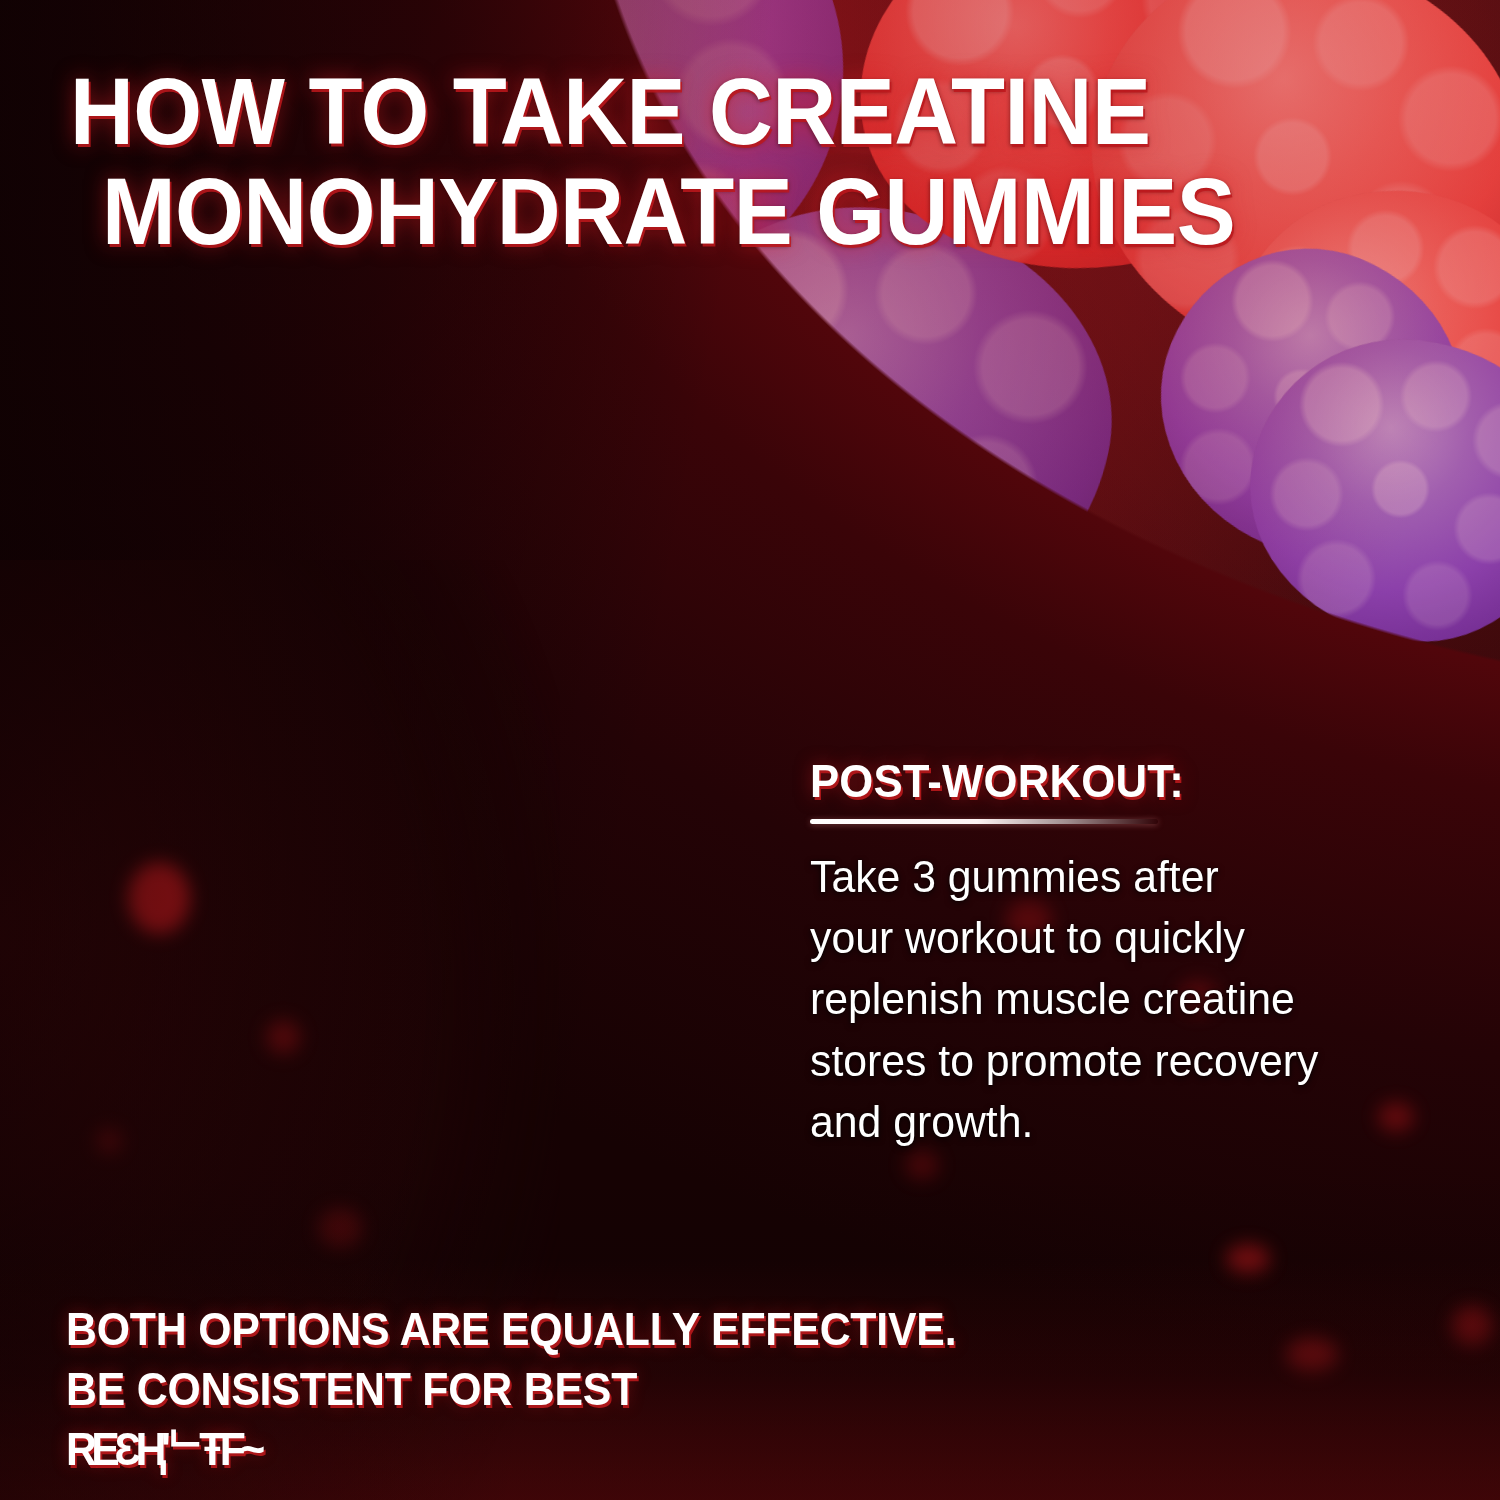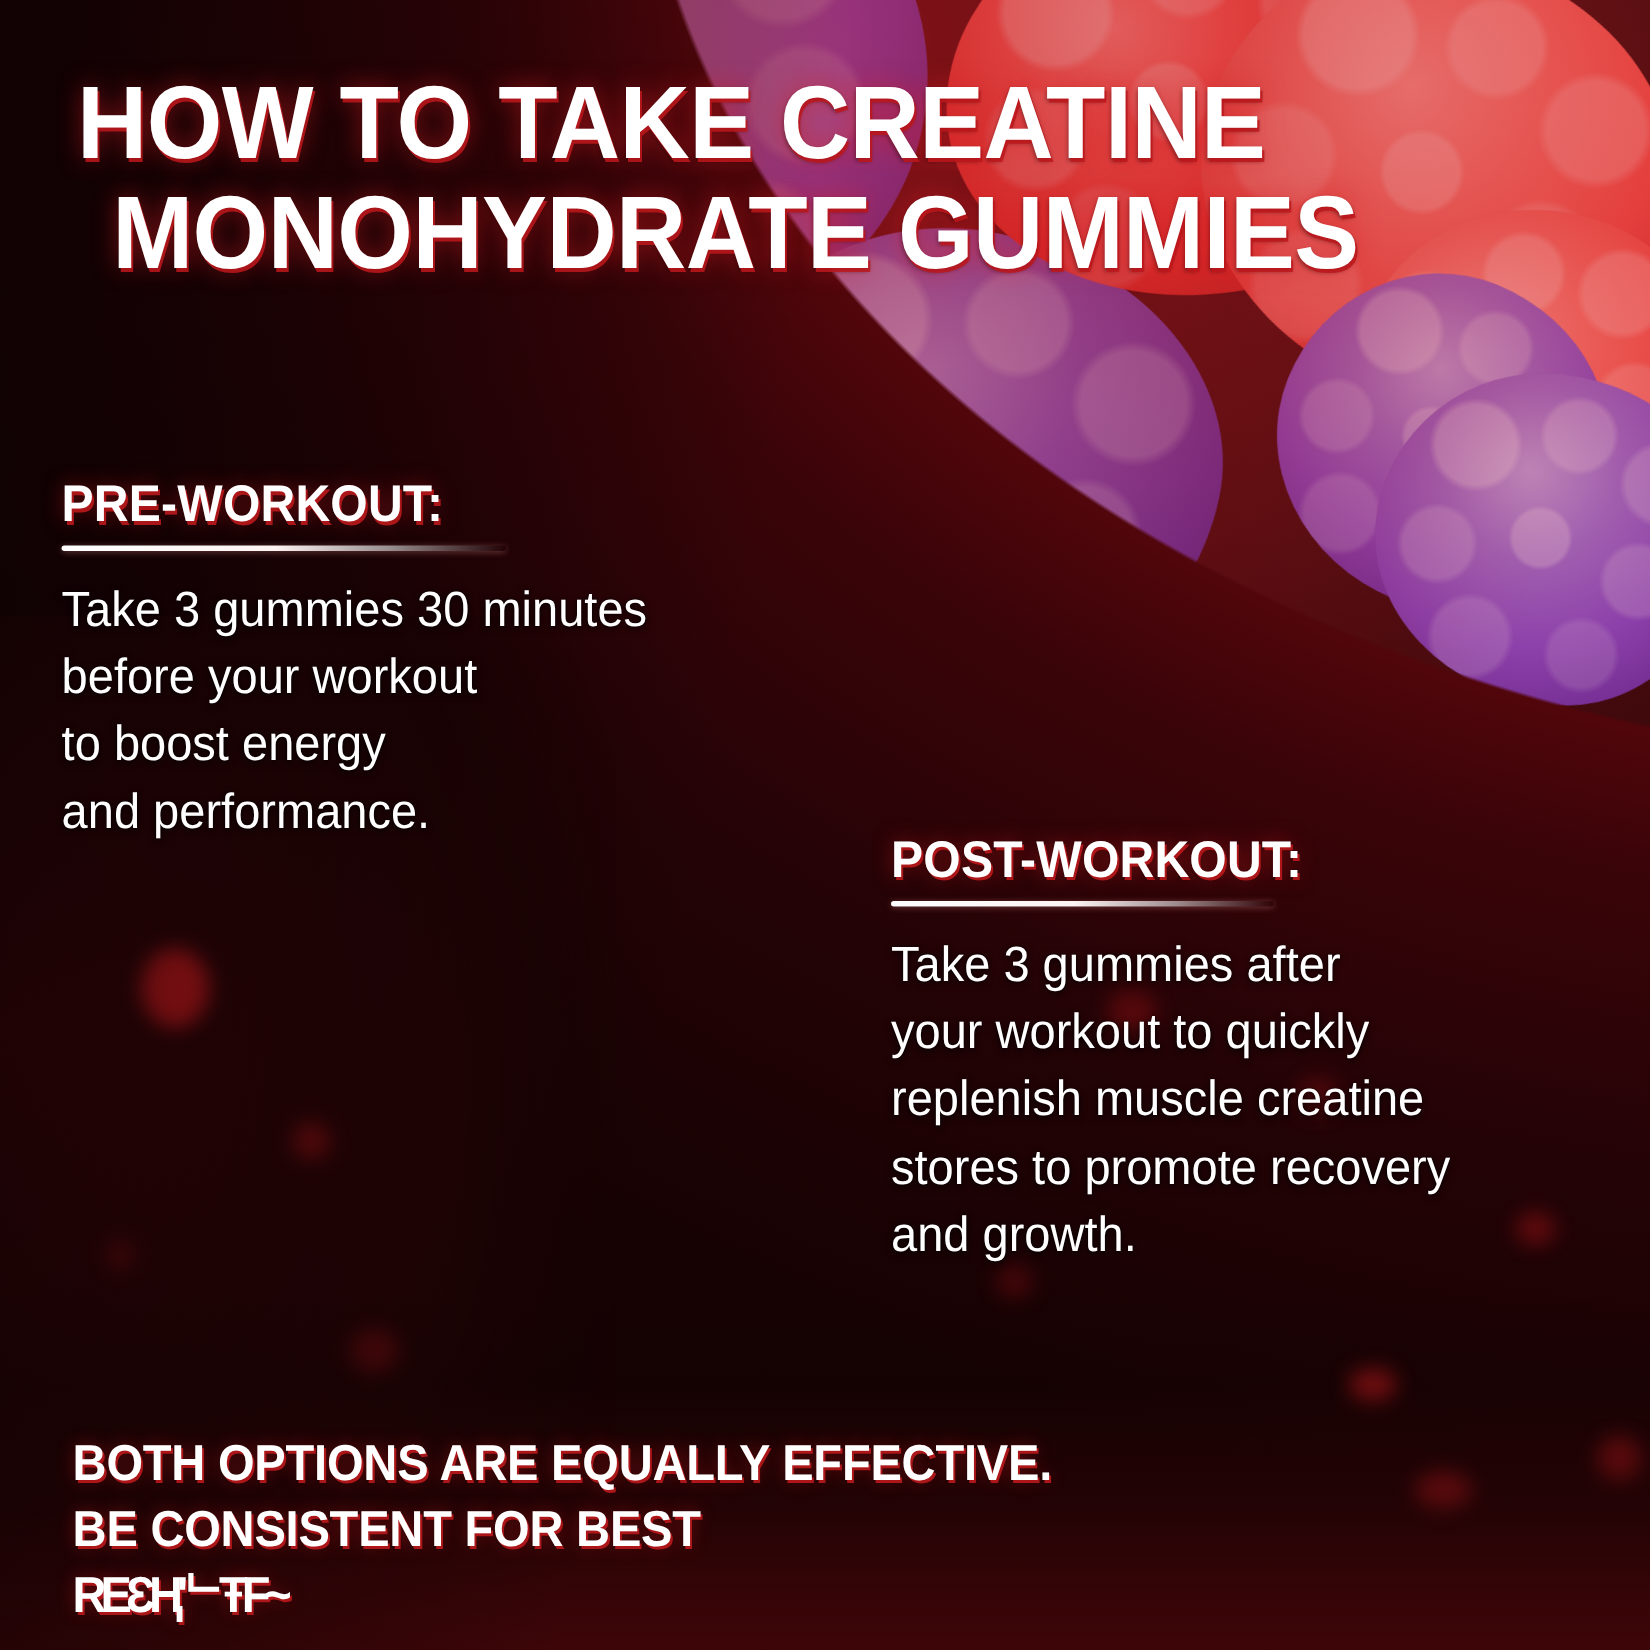--- a/index.html
+++ b/index.html
@@ -196,30 +196,20 @@
   <div class="bokeh" style="left:905px;top:1150px;width:34px;height:30px;background:#8a0e12;opacity:.38;"></div>
 
   <div class="bottom-band"></div>
   <div class="scrim"></div>
 
   <div class="txt" id="title">
     <span class="tl tl1">HOW TO TAKE CREATINE</span>
     <span class="tl tl2">MONOHYDRATE GUMMIES</span>
   </div>
 
-  <div class="txt" id="pre-block">
-    <div class="sec-head">PRE-WORKOUT:</div>
-    <div class="sec-rule"></div>
-    <div class="sec-body">
-      <span>Take 3 gummies 30 minutes</span>
-      <span>before your workout</span>
-      <span>to boost energy</span>
-      <span>and performance.</span>
-    </div>
-  </div>
 
   <div class="txt" id="post-block">
     <div class="sec-head">POST-WORKOUT:</div>
     <div class="sec-rule"></div>
     <div class="sec-body">
       <span>Take 3 gummies after</span>
       <span>your workout to quickly</span>
       <span>replenish muscle creatine</span>
       <span>stores to promote recovery</span>
       <span>and growth.</span>

